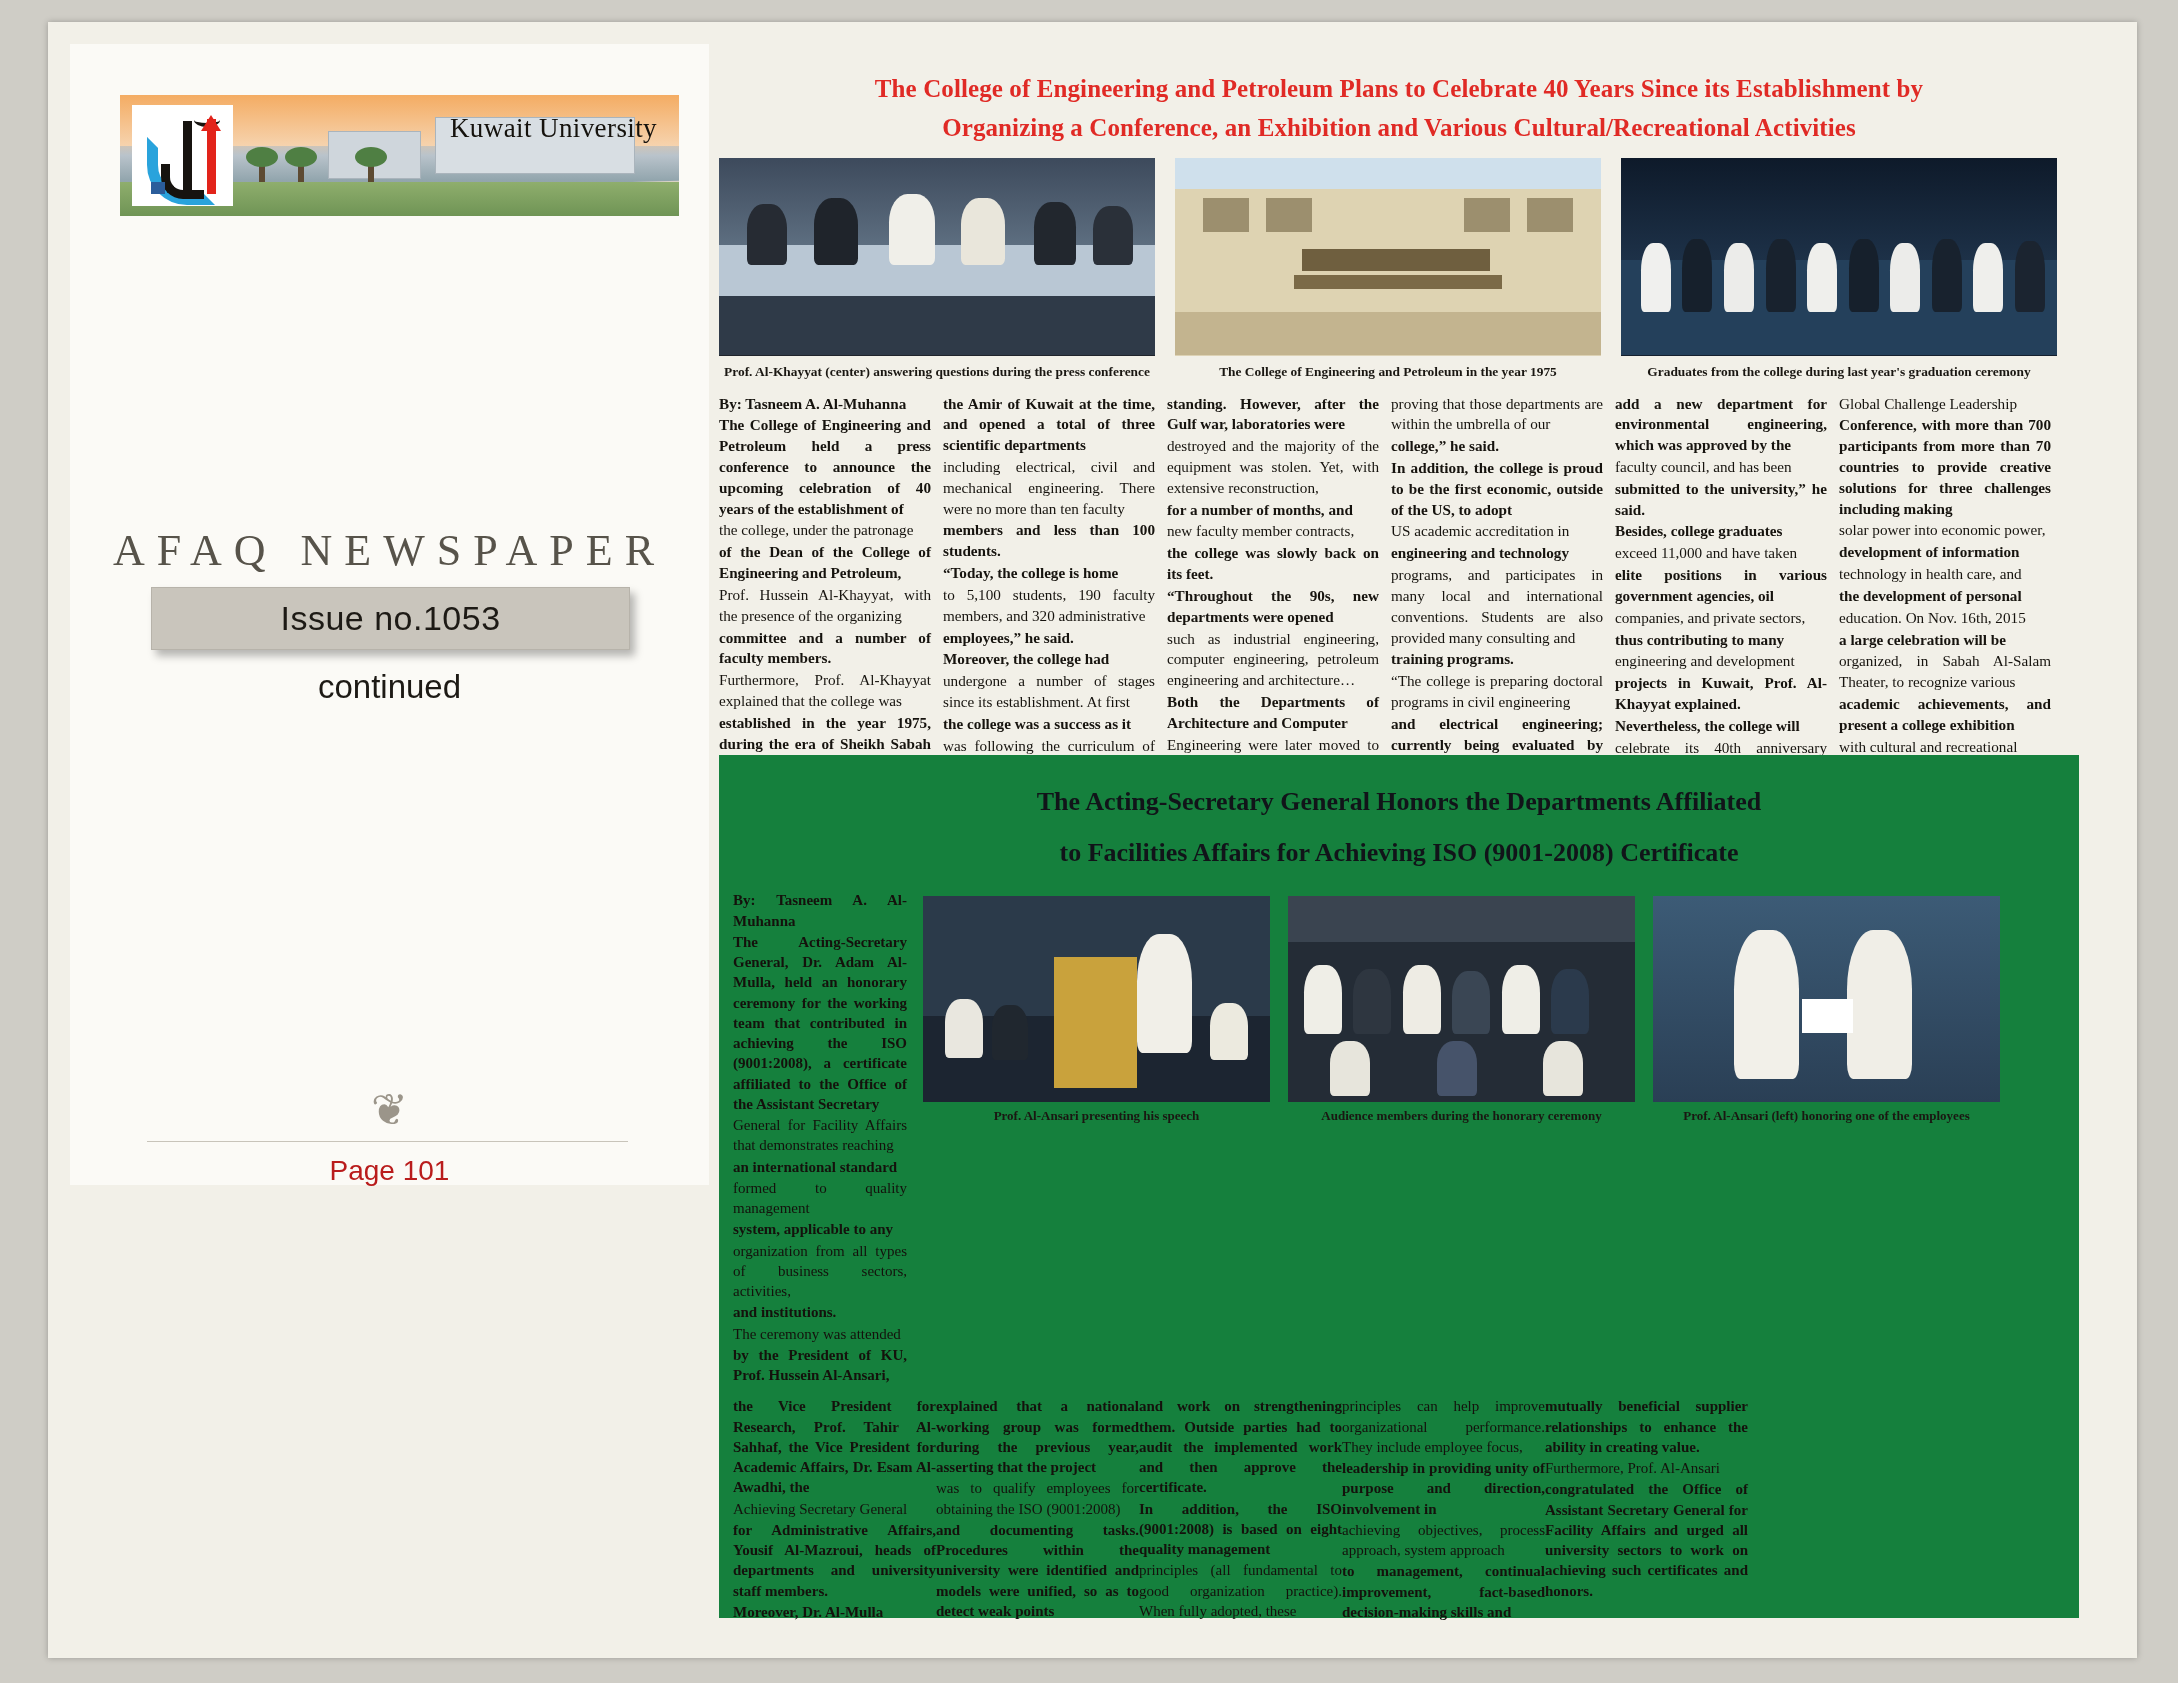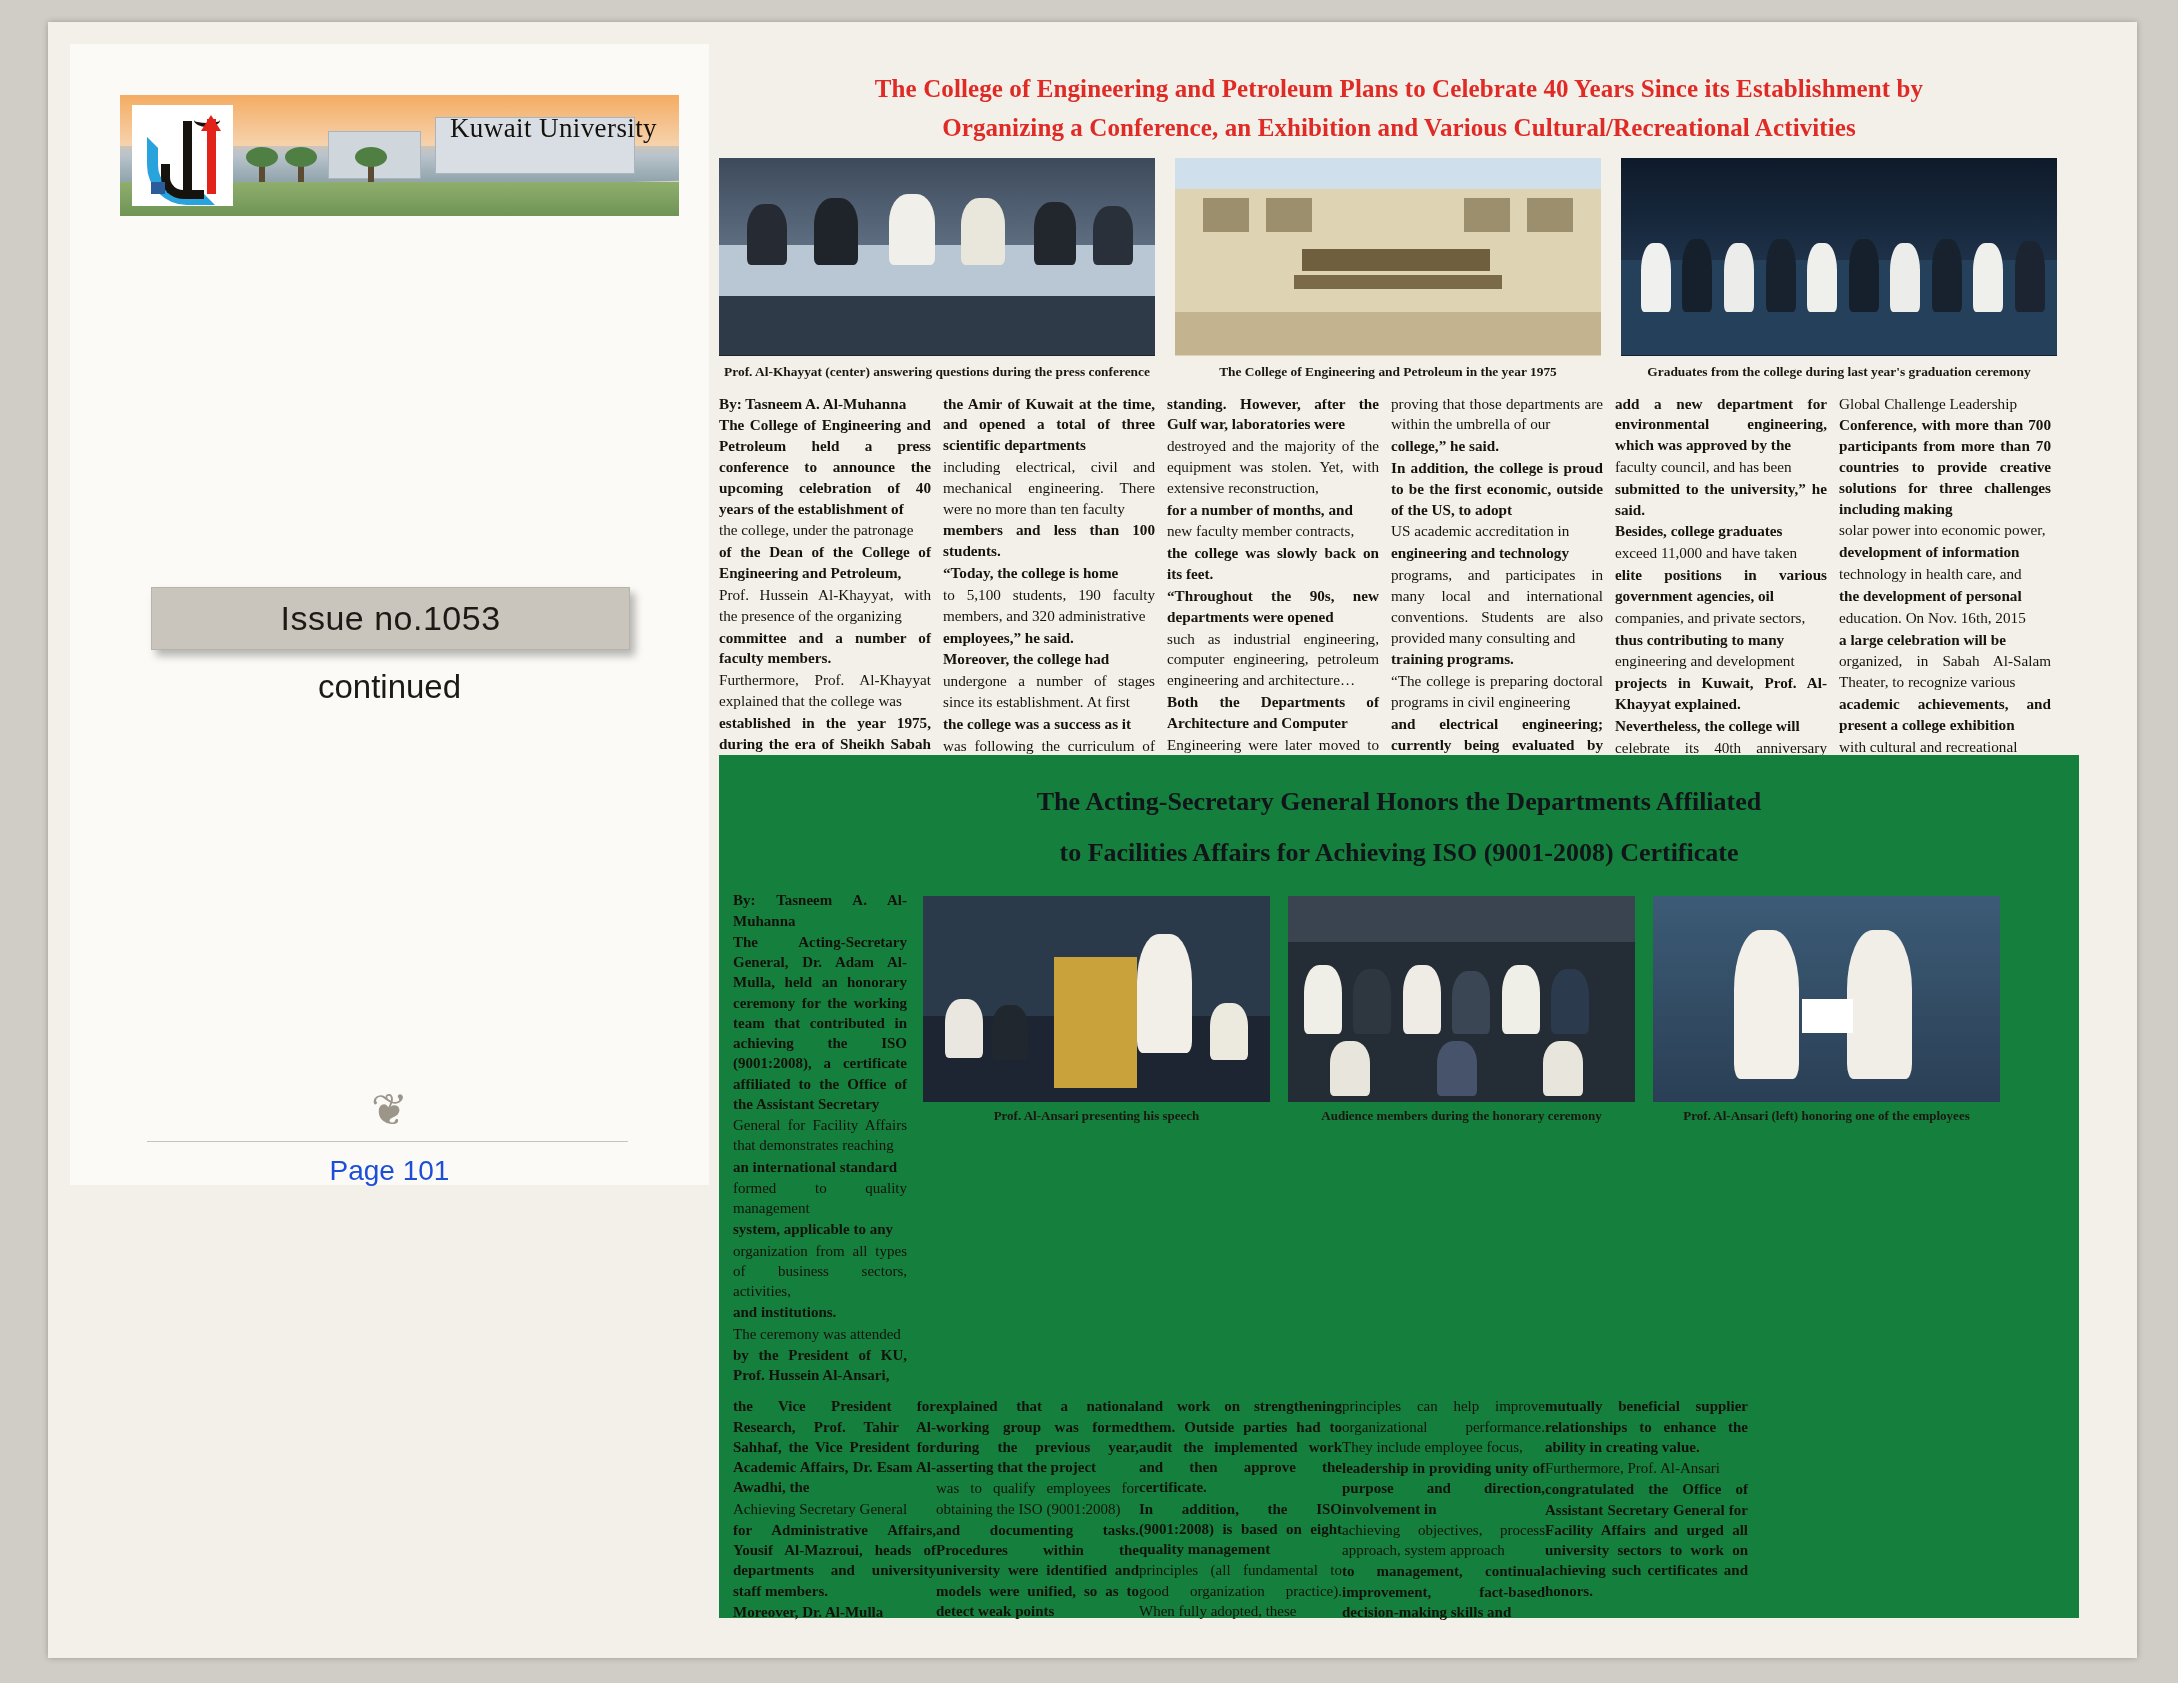--- a/index.html
+++ b/index.html
@@ -81,21 +81,21 @@
     position:absolute;left:0;right:0;top:1044px;text-align:center;
     font-size:44px;color:#9b958a;line-height:1;
     font-family:"DejaVu Sans", sans-serif;
   }
   .side-rule{
     position:absolute;left:77px;top:1097px;width:481px;height:1px;background:#c8c4ba;
   }
   .page-num{
     position:absolute;left:0;right:0;top:1111px;text-align:center;
     font-family:"Liberation Sans", sans-serif;
-    font-size:28px;color:#1d4ed8;
+    font-size:28px;color:#b91c1c;
   }
 
   
   .main{
     position:absolute;left:659px;top:22px;
     width:1384px;height:1592px;
   }
   .headline{
     text-align:center;color:#e02a25;font-weight:bold;
     font-size:25px;line-height:1.55;
@@ -176,20 +176,21 @@
           <div class="lg-black1"></div>
           <div class="lg-blue"></div>
           <div class="lg-black2"></div>
           <div class="lg-dot"></div>
         </div>
       </div>
 
       <div class="ku-name">Kuwait University</div>
     </div>
 
+    <div class="paper-name">AFAQ NEWSPAPER</div>
 
     <div class="issue-chip">
       <span>Issue no.1053</span>
     </div>
 
     <div class="continued">continued</div>
 
     <div class="flourish">❦</div>
     <div class="side-rule"></div>
     <div class="page-num">Page 101</div>

